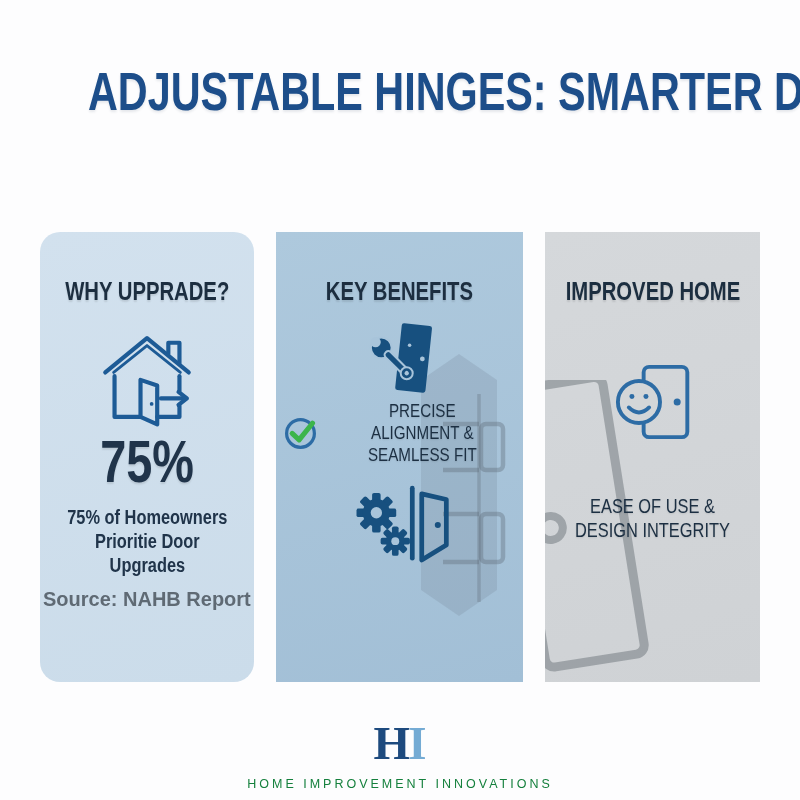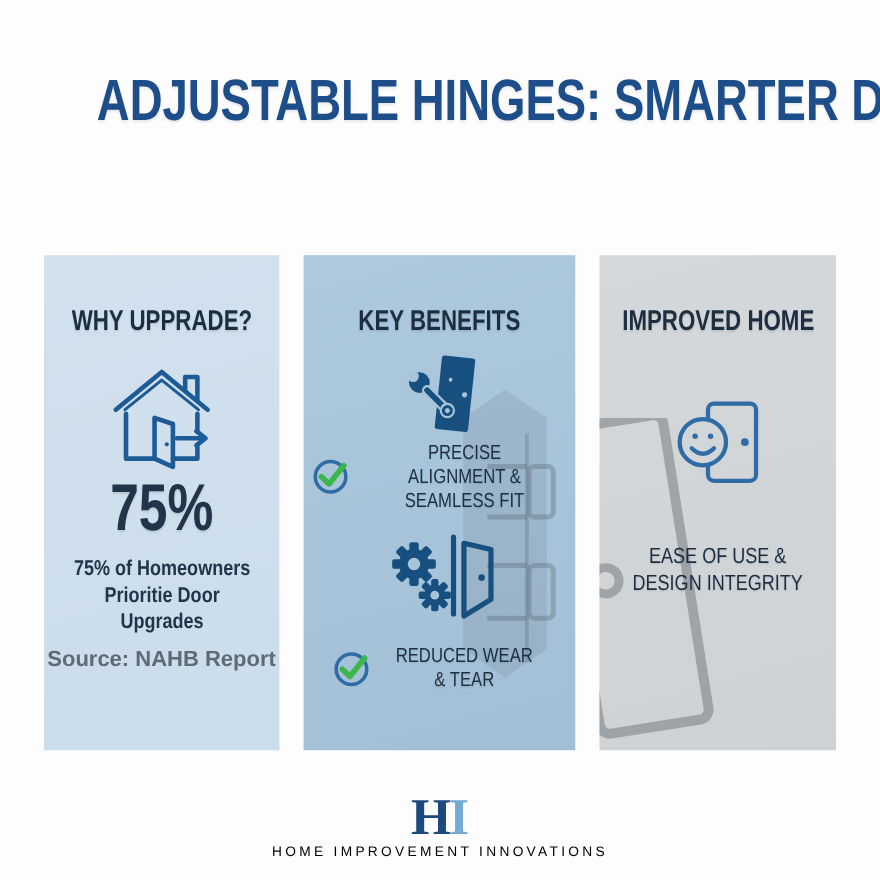--- a/index.html
+++ b/index.html
@@ -32,21 +32,21 @@
   .panels {
     position:absolute; left:40px; top:232px;
     width:720px; height:450px;
     display:flex; gap:22px;
   }
   .panel {
     position:relative; height:450px; overflow:hidden;
     display:flex; flex-direction:column; align-items:center;
     text-align:center;
   }
-  .panel-1 { width:221px; background:linear-gradient(165deg,#d2e1ee 0%,#cbdcea 100%); }
+  .panel-1 { width:221px; background:linear-gradient(165deg,#d2e1ee 0%,#cbdcea 100%);border-radius:20px; }
   .panel-2 { width:256px; background:linear-gradient(165deg,#aec9dd 0%,#a2bfd6 100%); }
   .panel-3 { width:222px; background:linear-gradient(165deg,#d5d8db 0%,#cfd2d5 100%);gap:33px; }
   .panel-title {
     margin-top:46px;
     font-size:26px; line-height:1;
     color:#1c2e40;
     text-shadow:0 2px 2px rgba(0,0,0,0.10);
     z-index:2;
   }
   
@@ -86,22 +86,22 @@
   }
   .watermark { position:absolute; pointer-events:none; z-index:1; }
   .wm-hinge { right:-4px; top:118px; width:108px; height:272px; }
   .wm-door  { left:-16px; top:148px; width:150px; height:300px; }
   
   .brand { position:absolute; left:0; top:720px; width:800px; text-align:center; }
   .logo { font-family:"Liberation Serif", serif; font-weight:700; font-size:47px; line-height:1; }
   .logo-h { color:#1d4a7e; }
   .logo-i { color:#74abd4; margin-left:-2px; }
   .wordmark {
-    margin-top:0; font-size:12.5px; letter-spacing:3px;
-    color:#000000; font-weight:400;
+    margin-top:10px; font-size:12.5px; letter-spacing:3px;
+    color:#15803d; font-weight:400;
   }
 </style>
 </head>
 <body>
 
 <div class="canvas">
 
   <header class="hero">
     <h1 class="title cond">ADJUSTABLE HINGES: SMARTER DOORS</h1>
   </header>
@@ -194,30 +194,20 @@
             </g>
           </g>
           <g fill="none" stroke="#17507f" stroke-width="5" stroke-linecap="round" stroke-linejoin="round">
             <path d="M68 6 V80"></path>
             <path d="M78 12 L104 18 V66 L78 82 Z"></path>
           </g>
           <circle cx="95" cy="45" r="3.2" fill="#17507f"></circle>
         </svg>
       </div>
 
-      <div class="benefit b2">
-        <span class="benefit-check">
-          <svg viewBox="0 0 40 40" width="37" height="37">
-            <circle cx="20" cy="21" r="15" fill="none" stroke="#2d6ca5" stroke-width="3.5"></circle>
-            <path d="M11 21 L18.5 28 L33 10" fill="none" stroke="#3cb54a" stroke-width="5.5" stroke-linecap="round" stroke-linejoin="round"></path>
-          </svg>
-        </span>
-        <span class="benefit-label">REDUCED WEAR
-&amp; TEAR</span>
-      </div>
     </section>
 
     <section class="panel panel-3">
       <svg class="watermark wm-door" viewBox="0 0 150 300">
         <g transform="rotate(-9 20 290)" fill="none" stroke="rgba(108,115,122,0.5)">
           <rect x="18" y="8" width="100" height="280" rx="9" stroke-width="9"></rect>
           <circle cx="44" cy="150" r="12" stroke-width="8"></circle>
           <path d="M18 150 H32" stroke-width="8"></path>
         </g>
       </svg>

